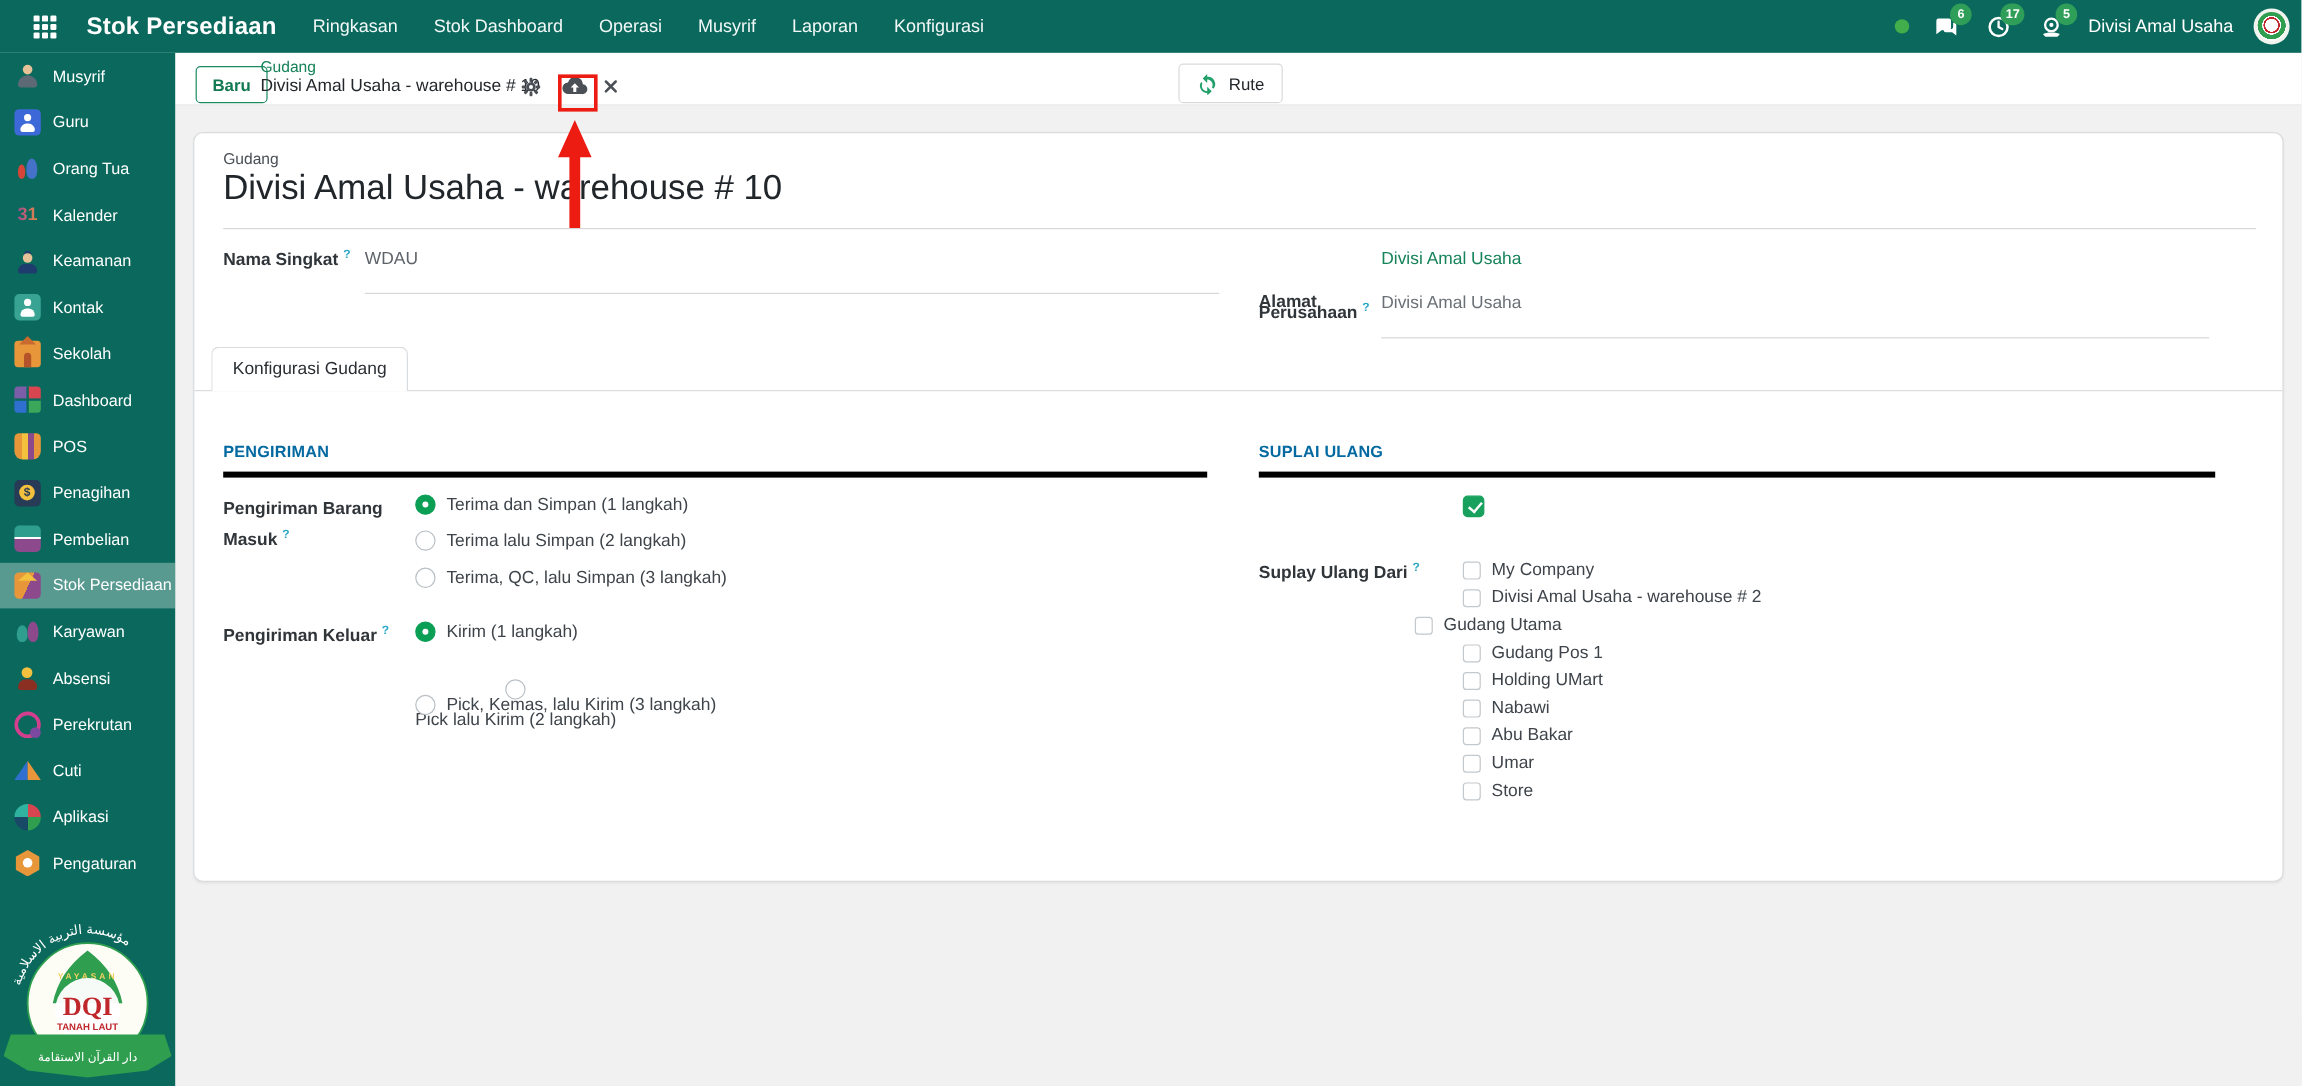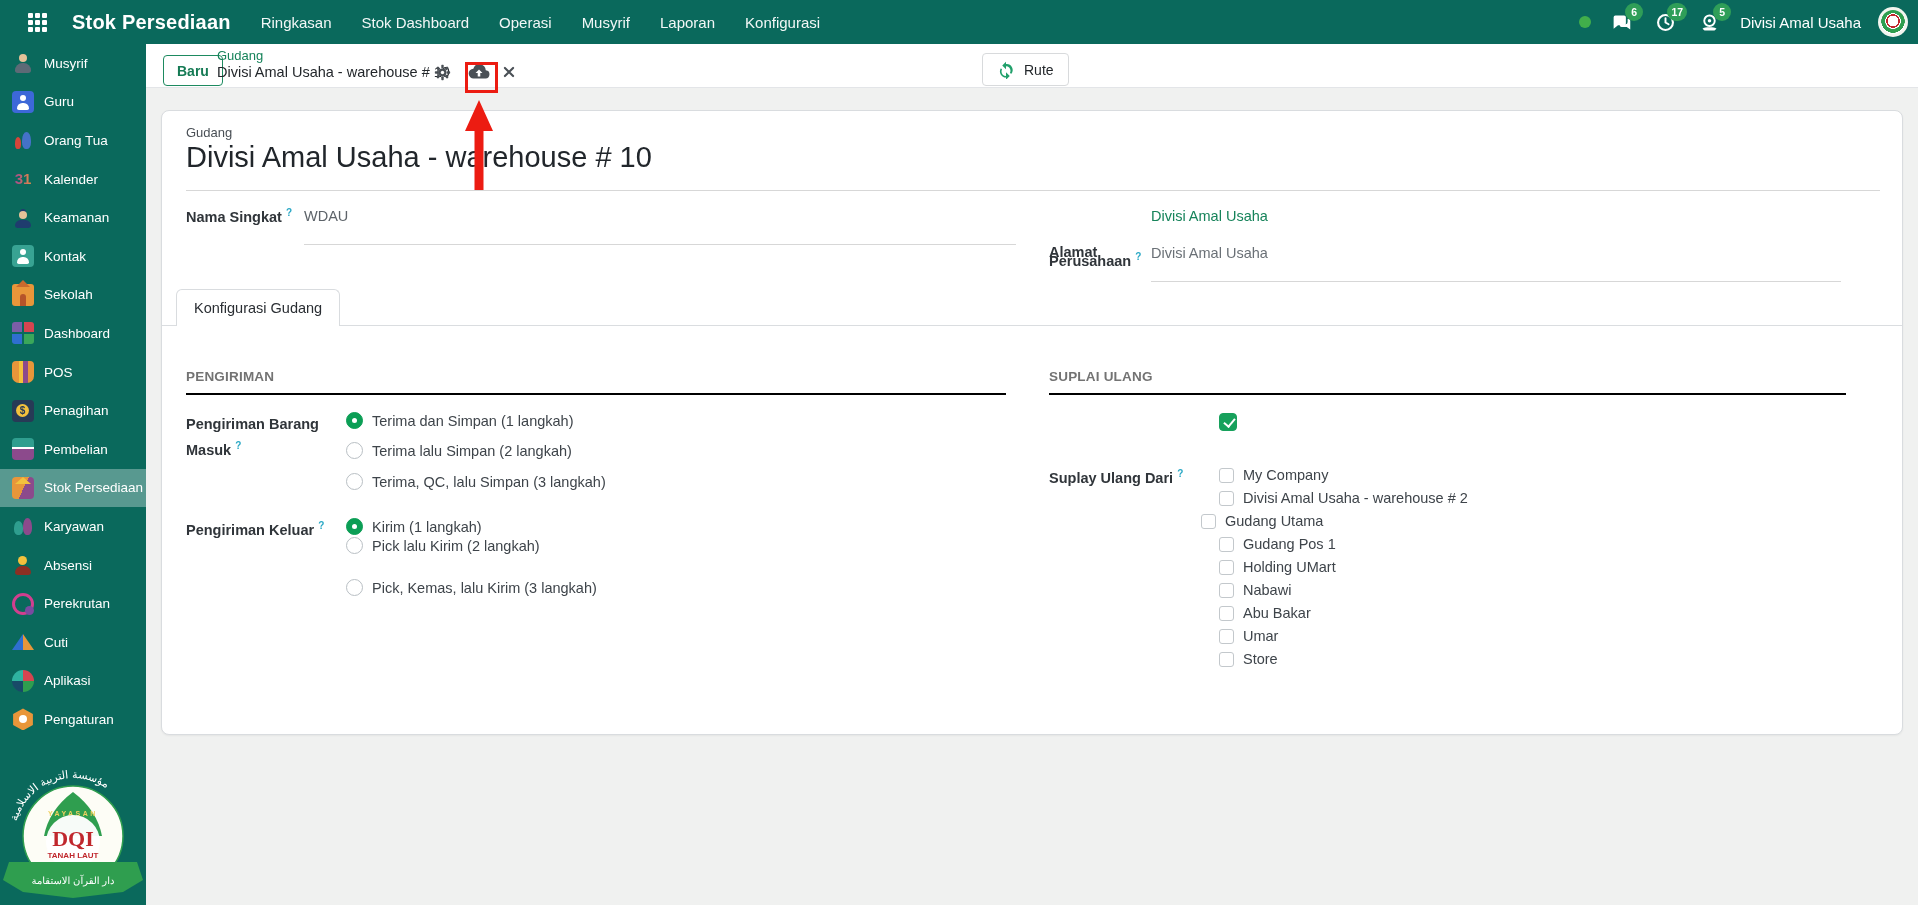--- a/index.html
+++ b/index.html
@@ -80,21 +80,21 @@
   .sheet { position:absolute; left:15px; top:66px; width:1742px; height:625px; background:#fff; border:1px solid #d9dcdf; border-radius:8px; box-shadow:0 1px 2px rgba(0,0,0,.05); }
   .lab-sm { position:absolute; left:24px; top:14px; font-size:13px; color:#494f55; }
   .title-input { position:absolute; left:24px; top:30px; width:1694px; height:50px; font-size:29px; color:#21262b; border-bottom:1px solid #d7d7d7; cursor:text; }
   .flabel { position:absolute; font-size:14.5px; font-weight:700; color:#30353a; }
   .flabel sup { color:#2aa8c5; font-size:10px; font-weight:700; }
   .fval { position:absolute; font-size:14.5px; color:#5d6369; cursor:text; }
   .fval.link { color:#16835a; cursor:pointer; }
   .uline { border-bottom:1px solid #d7d7d7; padding-bottom:20px; }
   .nb-line { position:absolute; left:0; top:214px; width:1740px; border-top:1px solid #dadde0; }
   .tab { position:absolute; left:14px; top:178px; height:37px; line-height:36px; padding:0 17px; background:#fff; border:1px solid #d9dcdf; border-bottom:0; border-radius:6px 6px 0 0; font-size:14.5px; color:#2a2e33; z-index:2; cursor:pointer; }
-  .sec-h { position:absolute; font-size:13.5px; font-weight:700; color:#737373; letter-spacing:.2px; padding-bottom:9px; border-bottom:2px solid #000000; }
+  .sec-h { position:absolute; font-size:13.5px; font-weight:700; color:#0369a1; letter-spacing:.2px; padding-bottom:9px; border-bottom:5px solid #000000; }
   .opt-row { position:absolute; display:flex; align-items:center; gap:9px; font-size:14.5px; color:#3e444a; cursor:pointer; white-space:nowrap; }
   .radio { width:17px; height:17px; border-radius:50%; border:1px solid #b9bfc4; background:#fff; flex:0 0 17px; position:relative; }
   .radio.on { background:#0b9e55; border-color:#0b9e55; }
   .radio.on::after { content:""; position:absolute; inset:5px; border-radius:50%; background:#fff; }
   .cb { width:15px; height:15px; border-radius:3px; border:1px solid #c3c8cc; background:#fff; flex:0 0 15px; position:relative; }
   .cb.on { width:18px; height:18px; flex:0 0 18px; border-radius:4px; background:#17a15c; border-color:#17a15c; }
   .cb.on::after { content:""; position:absolute; left:6px; top:2px; width:5px; height:9px; border:solid #fff; border-width:0 2px 2px 0; transform:rotate(40deg); }
 
   
   .ann-rect { position:absolute; left:465px; top:62px; width:33px; height:31px; border:3px solid #ec1c12; z-index:60; }
@@ -313,21 +313,21 @@
       <label class="opt-row" style="left:184px; top:362px;">
           <span class="radio"></span>
           <span>Terima, QC, lalu Simpan (3 langkah)</span>
         </label>
 
       <div class="flabel" style="left:24px; top:409px;"><span>Pengiriman Keluar</span> <sup>?</sup></div>
       <label class="opt-row" style="left:184px; top:407px;">
           <span class="radio on"></span>
           <span>Kirim (1 langkah)</span>
         </label>
-      <label class="opt-row" style="left:184px; top:426px;">
+      <label class="opt-row" style="left:184px; top:455px;flex-direction:column;">
           <span class="radio"></span>
           <span>Pick lalu Kirim (2 langkah)</span>
         </label>
       <label class="opt-row" style="left:184px; top:468px;">
           <span class="radio"></span>
           <span>Pick, Kemas, lalu Kirim (3 langkah)</span>
         </label>
 
       <div class="sec-h" style="left:887px; top:258px; width:797px;">SUPLAI ULANG</div>
 
@@ -335,21 +335,21 @@
 
       <div class="flabel" style="left:887px; top:357px;"><span>Suplay Ulang Dari</span> <sup>?</sup></div>
       <label class="opt-row" style="left:1057px; top:356px;">
           <span class="cb"></span>
           <span>My Company</span>
         </label>
       <label class="opt-row" style="left:1057px; top:379px;">
           <span class="cb"></span>
           <span>Divisi Amal Usaha - warehouse # 2</span>
         </label>
-      <label class="opt-row" style="left:1039px; top:402px;">
+      <label class="opt-row" style="left:1017px; top:402px;">
           <span class="cb"></span>
           <span>Gudang Utama</span>
         </label>
       <label class="opt-row" style="left:1057px; top:425px;">
           <span class="cb"></span>
           <span>Gudang Pos 1</span>
         </label>
       <label class="opt-row" style="left:1057px; top:448px;">
           <span class="cb"></span>
           <span>Holding UMart</span>

